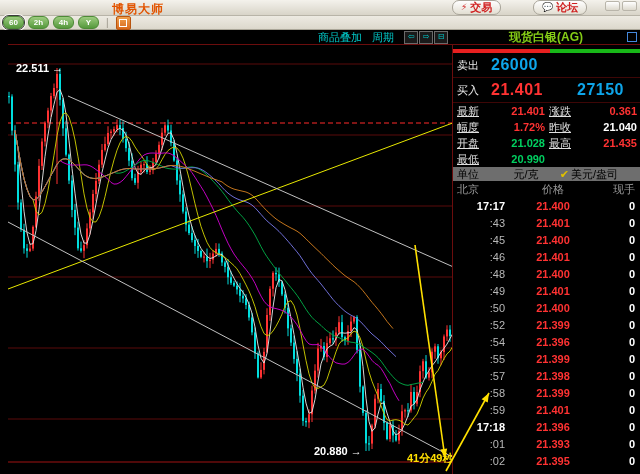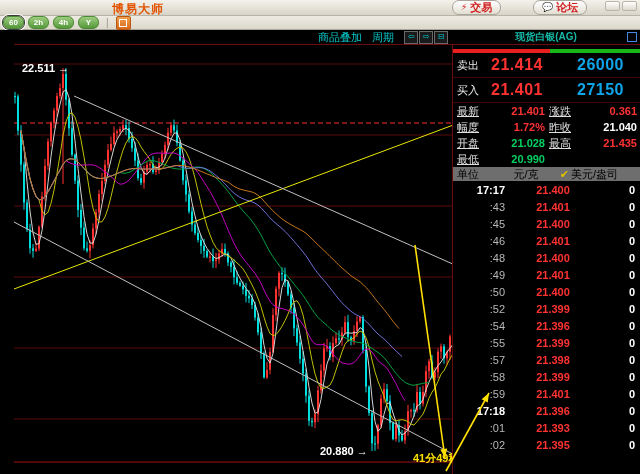--- a/index.html
+++ b/index.html
@@ -52,24 +52,24 @@
   .headstrip{
     position:absolute;left:0;top:30px;width:640px;height:14px;background:#000;display:flex;
   }
   .hs-left{width:452px;position:relative;display:flex;align-items:center;justify-content:flex-end;
     gap:10px;padding-right:4px;box-sizing:border-box;}
   .hs-label{color:#00c8c8;font-size:11px;line-height:13px;white-space:nowrap;}
   .hs-icons{display:flex;gap:1px;}
   .hs-ic{width:12px;height:11px;border:1px solid #6a6a6a;background:#1a1a1a;color:#00c8c8;
     font-size:8px;line-height:10px;text-align:center;}
   .hs-right{width:188px;position:relative;display:flex;align-items:center;justify-content:center;}
-  .panel-title{color:#14b8a6;font-size:10px;font-weight:bold;white-space:nowrap;}
+  .panel-title{color:#84cc16;font-size:12px;font-weight:bold;white-space:nowrap;}
   .panel-win-ic{position:absolute;right:3px;top:2px;width:8px;height:8px;border:1px solid #4488dd;}
   
-  .chartbox{position:absolute;left:14px;top:44px;width:452px;height:418px;background:#000;
+  .chartbox{position:absolute;left:8px;top:44px;width:452px;height:418px;background:#000;
     border-top:1px solid #6b0d0d;box-sizing:border-box;}
   
   .panel{position:absolute;left:452px;top:44px;width:188px;height:430px;background:#000;
     border-top:1px solid #6b0d0d;border-left:1px solid #6b0d0d;box-sizing:border-box;color:#fff;}
   .splitbar{margin:4px 0 0 0;height:4px;display:flex;}
   .splitbar .red{background:#e82020;width:52%;}
   .splitbar .green{background:#18b818;width:48%;}
   .qrow{height:24px;display:flex;align-items:center;border-bottom:1px solid #3e0606;}
   .qrow .ql{width:34px;font-size:11px;color:#e8e8e8;padding-left:4px;}
   .qrow .qp{width:86px;font-size:16px;font-weight:bold;color:#ff3232;text-align:left;letter-spacing:.5px;}
@@ -472,21 +472,20 @@
     </svg>
 </div>
 
 <div class="panel">
   <div class="splitbar">
     <div class="red"></div>
     <div class="green"></div>
   </div>
   <div class="qrow">
     <span class="ql">卖出</span>
-    <span class="qp">21.414</span>
     <span class="qv">26000</span>
   </div>
   <div class="qrow">
     <span class="ql">买入</span>
     <span class="qp">21.401</span>
     <span class="qv">27150</span>
   </div>
   <div class="stats" id="stats-grid">
       <span class="stat-cell stat-label">最新</span>
       <span class="stat-cell stat-value tone-up">21.401</span>
@@ -502,20 +501,25 @@
       <span class="stat-cell stat-value tone-up">21.435</span>
       <span class="stat-cell stat-label">最低</span>
       <span class="stat-cell stat-value tone-down">20.990</span>
     </div>
   <div class="unitrow">
     <span class="u-label">单位</span>
     <span class="u-opt1">元/克</span>
     <span class="u-check">✔</span>
     <span class="u-opt2">美元/盎司</span>
   </div>
+  <div class="colhead">
+    <span class="c1">北京</span>
+    <span class="c2">价格</span>
+    <span class="c3">现手</span>
+  </div>
   <div class="ticks" id="tick-list">
       <div class="tick-row">
         <span class="tick-time hour">17:17</span>
         <span class="tick-price">21.400</span>
         <span class="tick-vol">0</span>
       </div>
       <div class="tick-row">
         <span class="tick-time">:43</span>
         <span class="tick-price">21.401</span>
         <span class="tick-vol">0</span>

